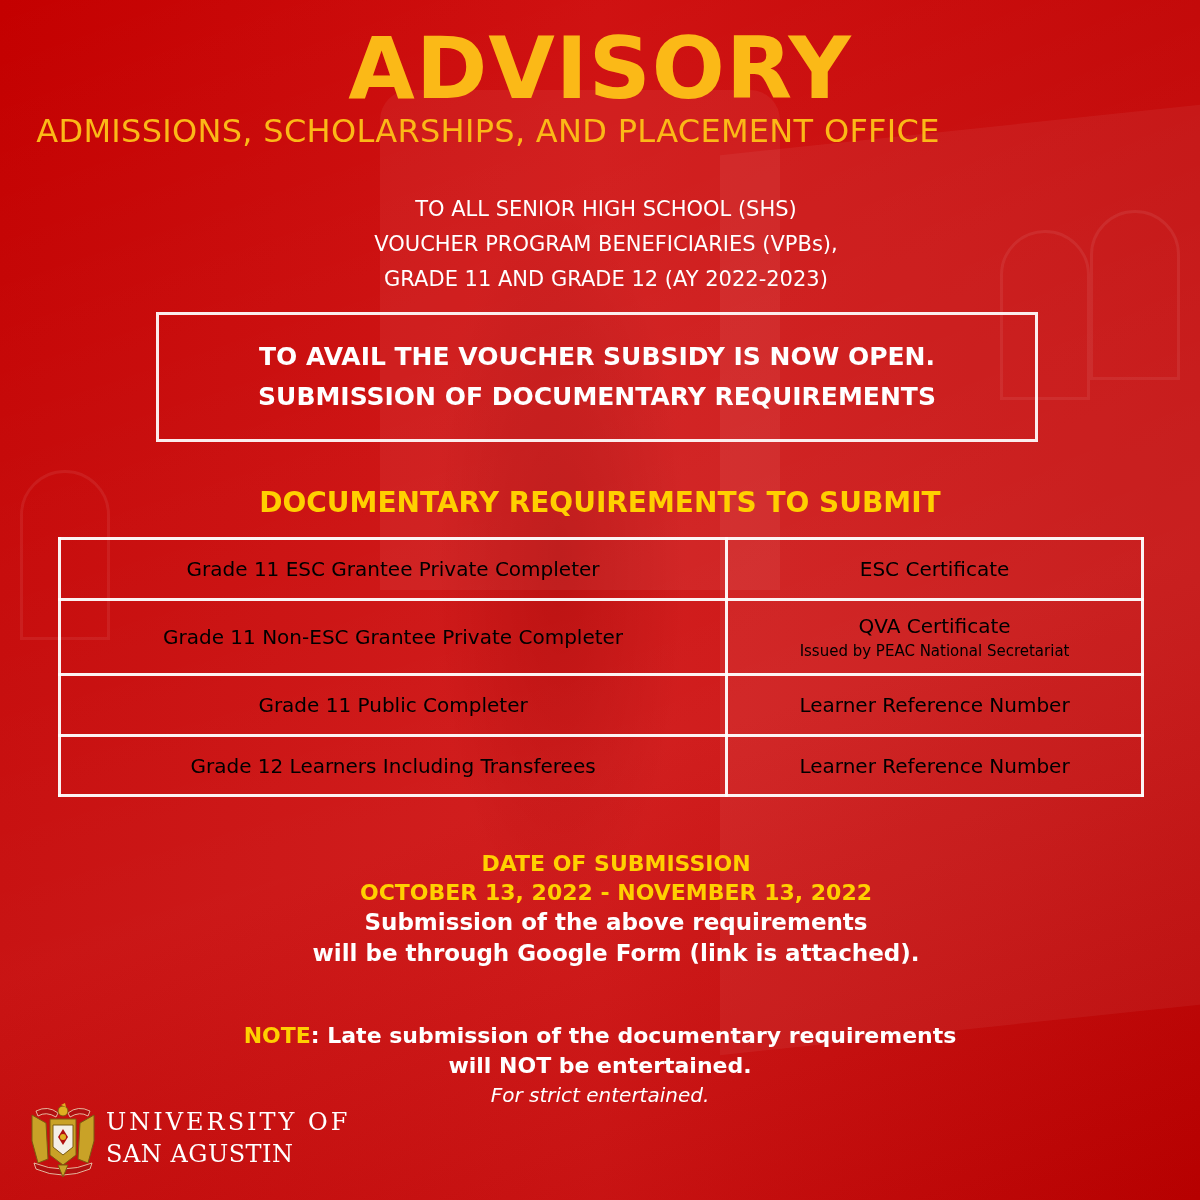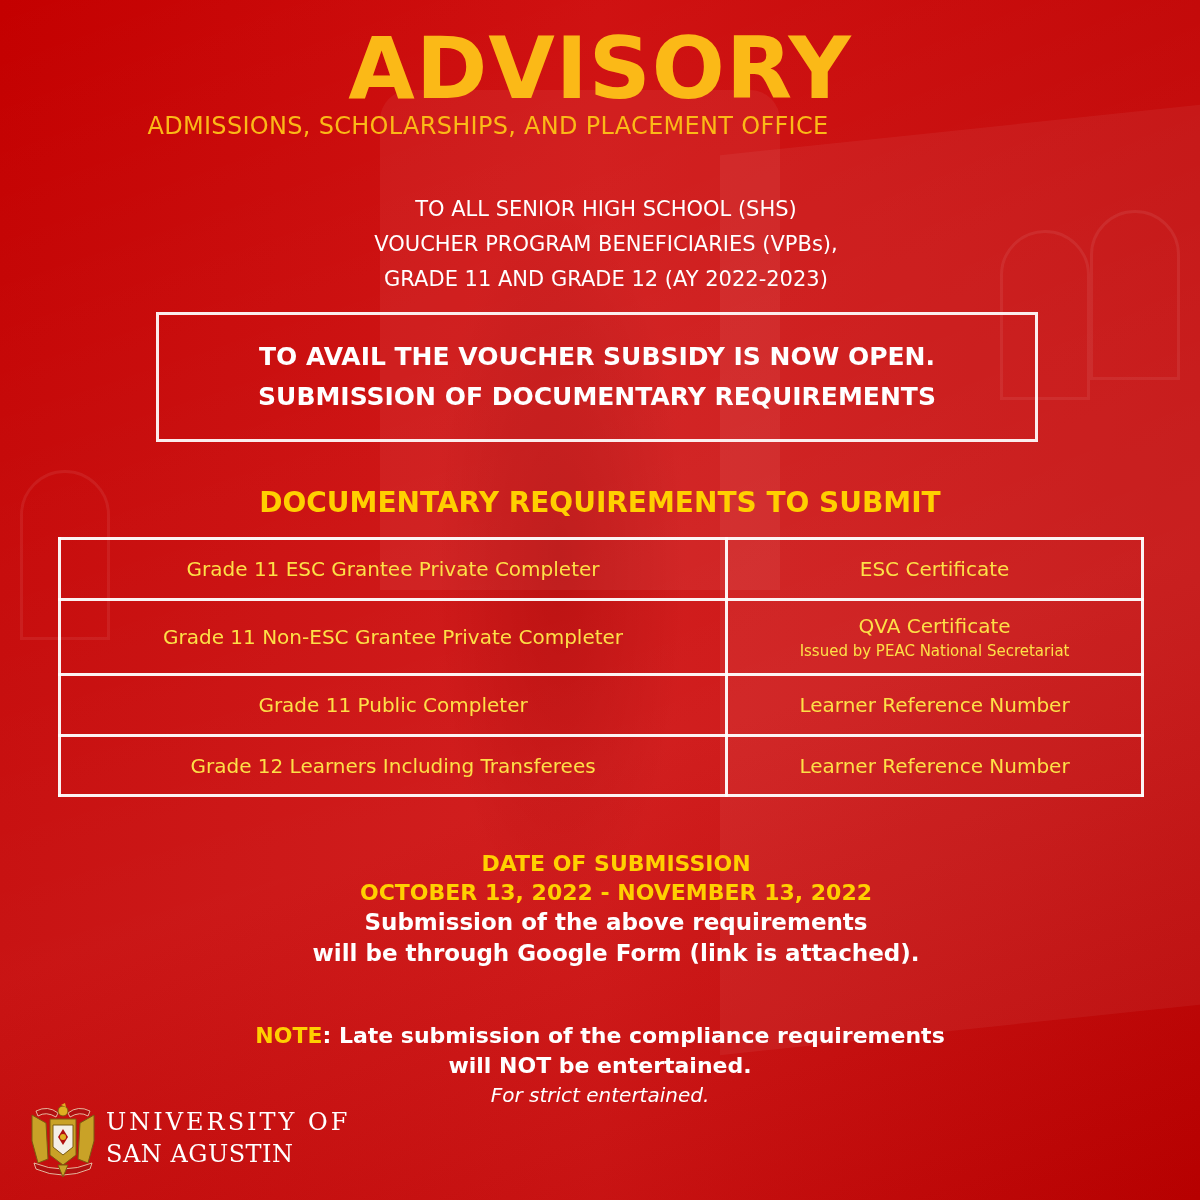--- a/index.html
+++ b/index.html
@@ -46,21 +46,21 @@
       font-weight: bold;
       font-size: 86px;
       letter-spacing: 1px;
       color: #fbb917;
       line-height: 100px;
     }
     .office {
       position: absolute; top: 112px; left: 0; width: 976px;
       text-align: center;
       font-family: "DejaVu Sans", sans-serif;
-      font-size: 24px;
+      font-size: 32px;
       color: #fbb917;
       letter-spacing: 0.3px;
     }
     .recipients {
       position: absolute; top: 192px; left: 0; width: 1200px;
       text-align: center;
       font-family: "DejaVu Sans", sans-serif;
       font-size: 21px;
       line-height: 35px;
       color: #ffffff;
@@ -89,21 +89,21 @@
     }
     .req-table {
       position: absolute; left: 58px; top: 537px; width: 1086px;
       border-collapse: collapse;
     }
     .req-table td {
       border: 3px solid rgba(255,255,255,0.95);
       text-align: center; vertical-align: middle;
       font-family: "DejaVu Sans", sans-serif;
       font-size: 20px;
-      color: #fde047;
+      color: #000000;
     }
     .req-table td.col-a { width: 669px; }
     .req-table td.col-b { width: 417px; }
     .req-table tr.r1 td { height: 61px; }
     .req-table tr.r2 td { height: 75px; }
     .req-table tr.r3 td { height: 61px; }
     .req-table tr.r4 td { height: 60px; }
     .req-table .note-sub {
       display: block; font-size: 15px; margin-top: 4px;
     }
@@ -195,21 +195,21 @@
     </table>
 
   <div class="date-block">
     <span class="date-label">DATE OF SUBMISSION</span>
     <span class="date-range">OCTOBER 13, 2022 - NOVEMBER 13, 2022</span>
     <span class="submission-line">Submission of the above requirements</span>
     <span class="submission-line">will be through Google Form (link is attached).</span>
   </div>
 
   <div class="note-block">
-    <span class="note-line"><span class="note-label">NOTE</span><span>: Late submission of the compliance requirements</span></span>
+    <span class="note-line"><span class="note-label">NOTE</span><span>: Late submission of the documentary requirements</span></span>
     <span class="note-line">will NOT be entertained.</span>
     <span class="note-italic">For strict entertained.</span>
   </div>
 
   <div class="logo">
     <svg class="crest" viewBox="0 0 70 78">
 
       <path d="M4 14 L18 22 L20 58 L10 62 L4 40 Z" fill="#c9a227" stroke="#7a5a10" stroke-width="1"></path>
       <path d="M66 14 L52 22 L50 58 L60 62 L66 40 Z" fill="#c9a227" stroke="#7a5a10" stroke-width="1"></path>
 

